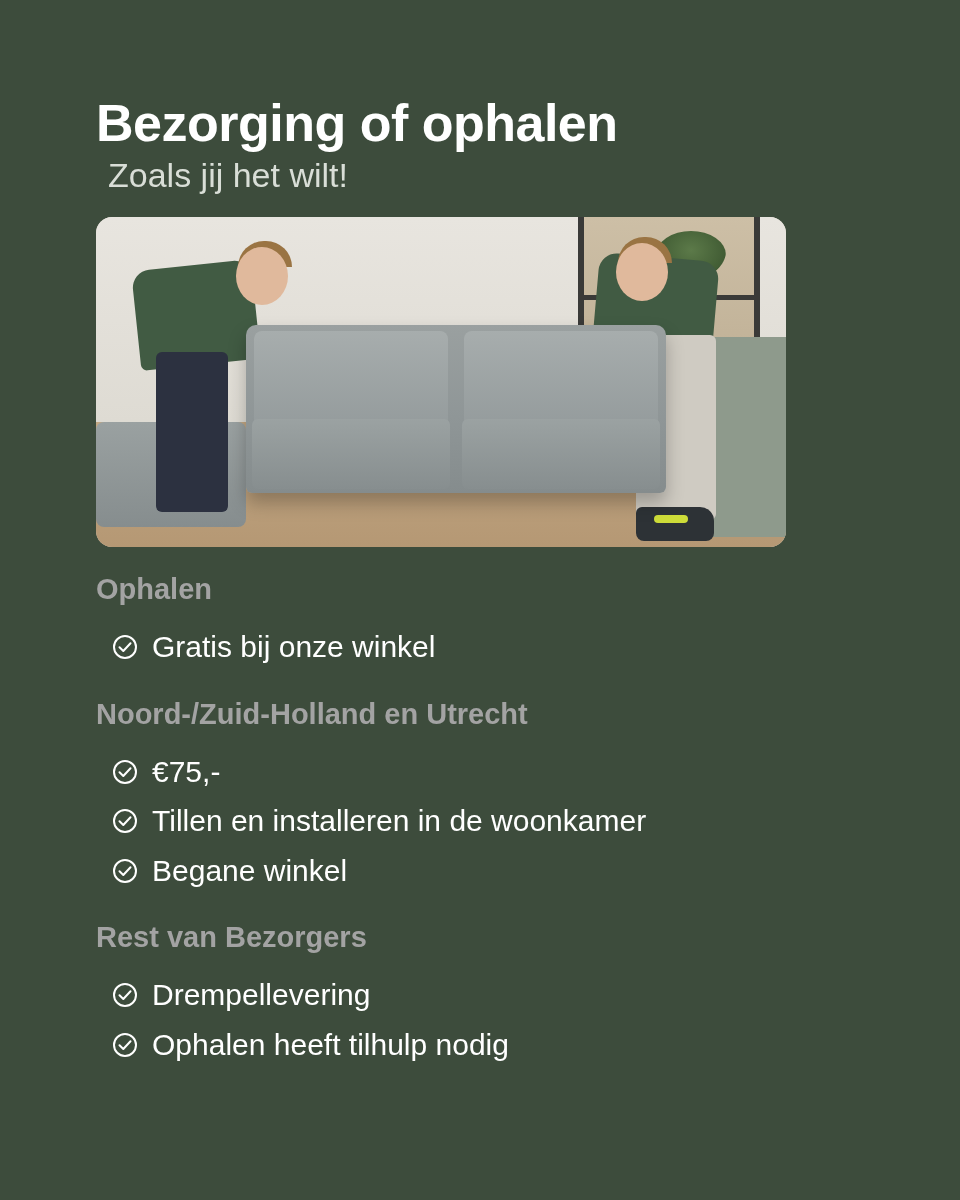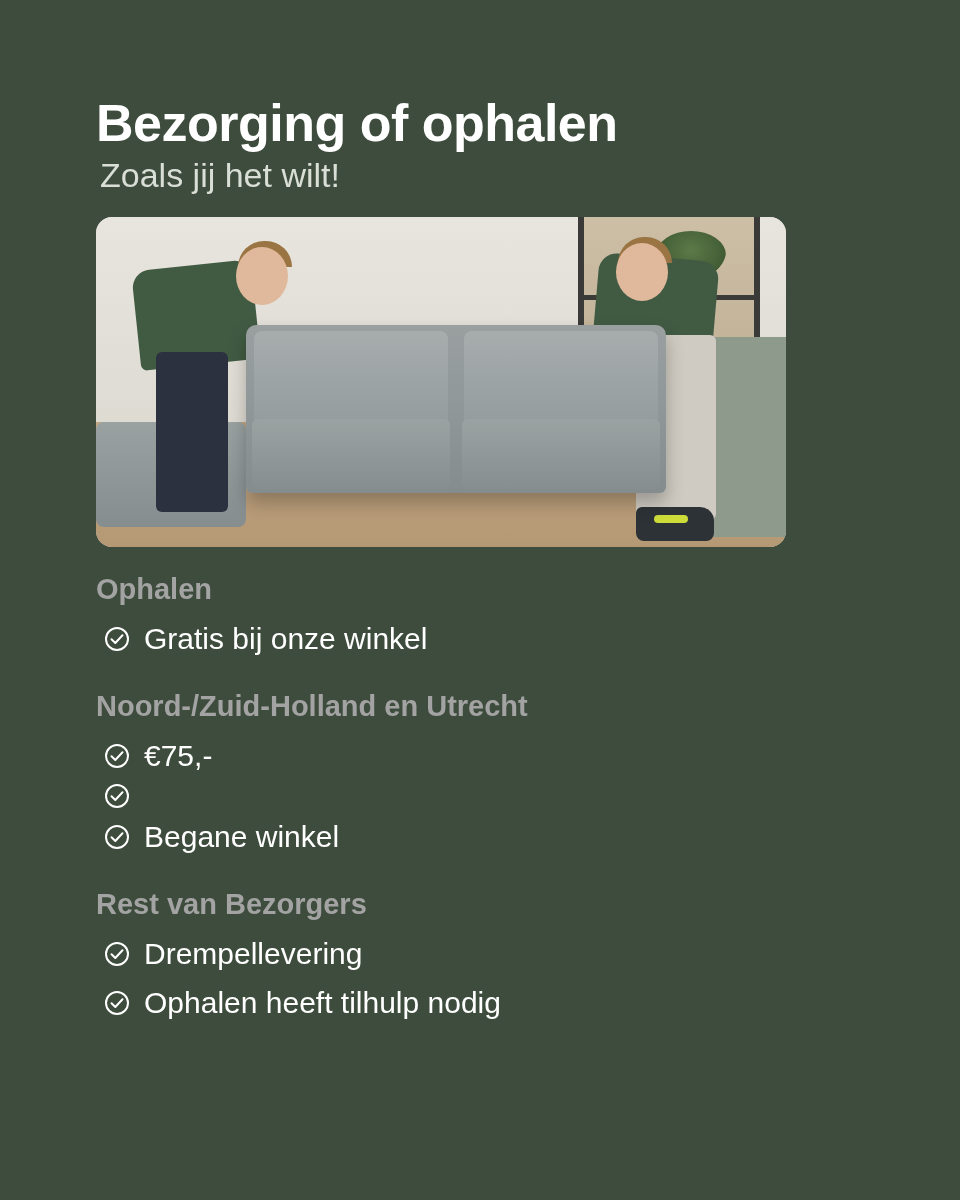--- a/index.html
+++ b/index.html
@@ -32,21 +32,21 @@
     color: #ffffff;
     letter-spacing: -0.5px;
     line-height: 1.05;
     margin: 0 0 4px 0;
   }
   .subhead {
     font-size: 34px;
     font-weight: normal;
     color: #d9ded7;
     line-height: 1.2;
-    margin: 0 0 22px 4px;
+    margin: 0 0 22px 12px;
   }
 
   
   .photo {
     position: relative;
     width: 690px;
     height: 330px;
     border-radius: 16px;
     overflow: hidden;
     background: #cfc8bd;
@@ -152,21 +152,21 @@
     margin-top: 26px;
   }
   .section-title {
     font-size: 29px;
     font-weight: bold;
     color: #a3a3a3;
     margin: 0 0 6px 0;
   }
   ul.items {
     list-style: none;
-    margin: 8px;
+    margin: 16px;
     padding: 0;
   }
   ul.items li {
     display: flex;
     align-items: center;
     gap: 14px;
     font-size: 30px;
     color: #ffffff;
     line-height: 1.45;
     padding: 3px 0;
@@ -242,20 +242,21 @@
           </span>
           <span>€75,-</span>
         </li>
         <li>
           <span class="check">
             <svg width="26" height="26" viewBox="0 0 26 26" aria-hidden="true">
               <circle cx="13" cy="13" r="11" fill="none" stroke="#ffffff" stroke-width="2"></circle>
               <path d="M7.5 13.3 L11.3 17 L18.5 9.2" fill="none" stroke="#ffffff" stroke-width="2" stroke-linecap="round" stroke-linejoin="round"></path>
             </svg>
           </span>
+          <span>Tillen en installeren in de woonkamer</span>
         </li>
         <li>
           <span class="check">
             <svg width="26" height="26" viewBox="0 0 26 26" aria-hidden="true">
               <circle cx="13" cy="13" r="11" fill="none" stroke="#ffffff" stroke-width="2"></circle>
               <path d="M7.5 13.3 L11.3 17 L18.5 9.2" fill="none" stroke="#ffffff" stroke-width="2" stroke-linecap="round" stroke-linejoin="round"></path>
             </svg>
           </span>
           <span>Begane winkel</span>
         </li>

